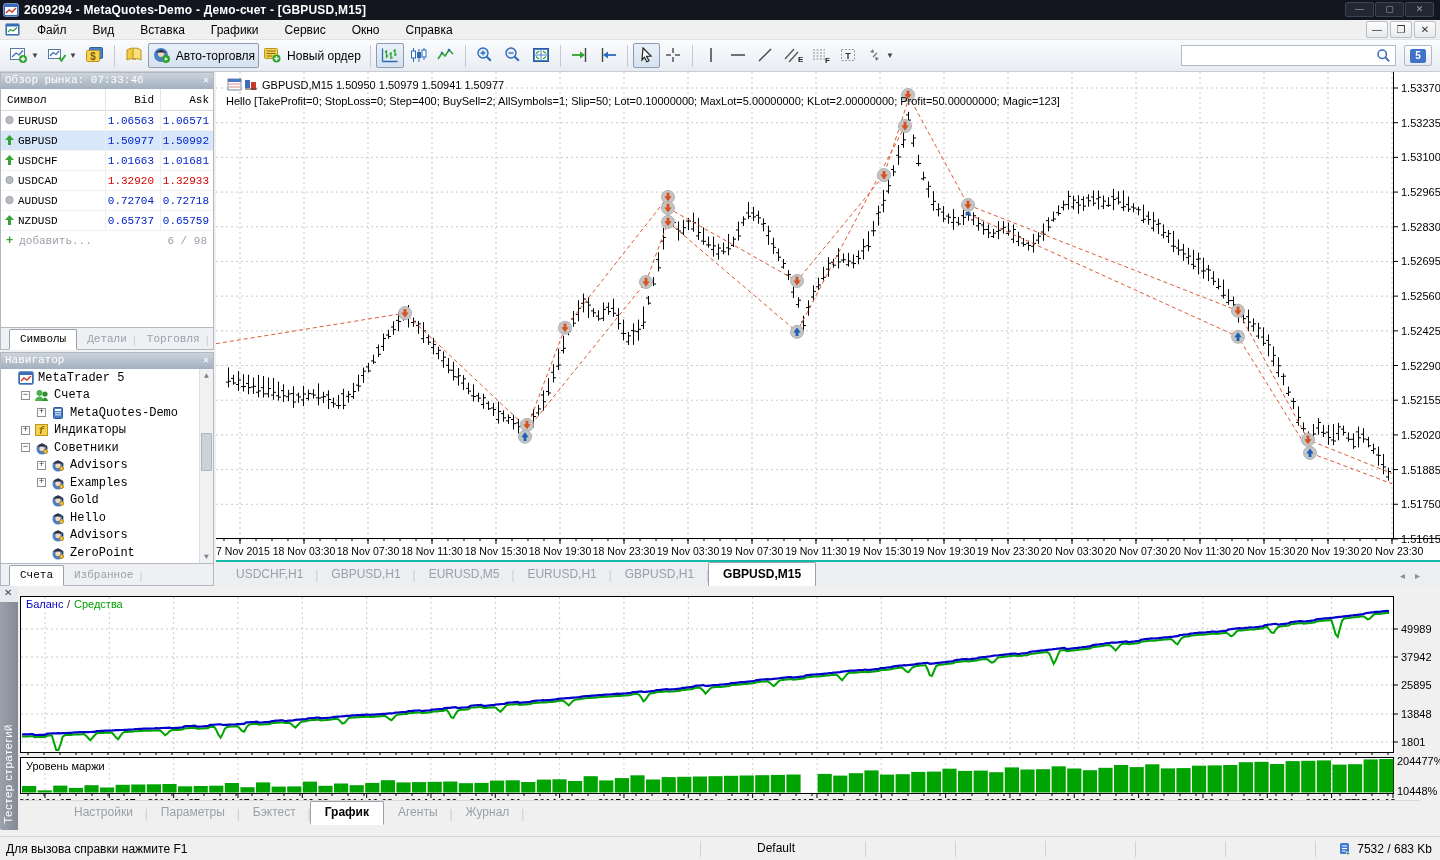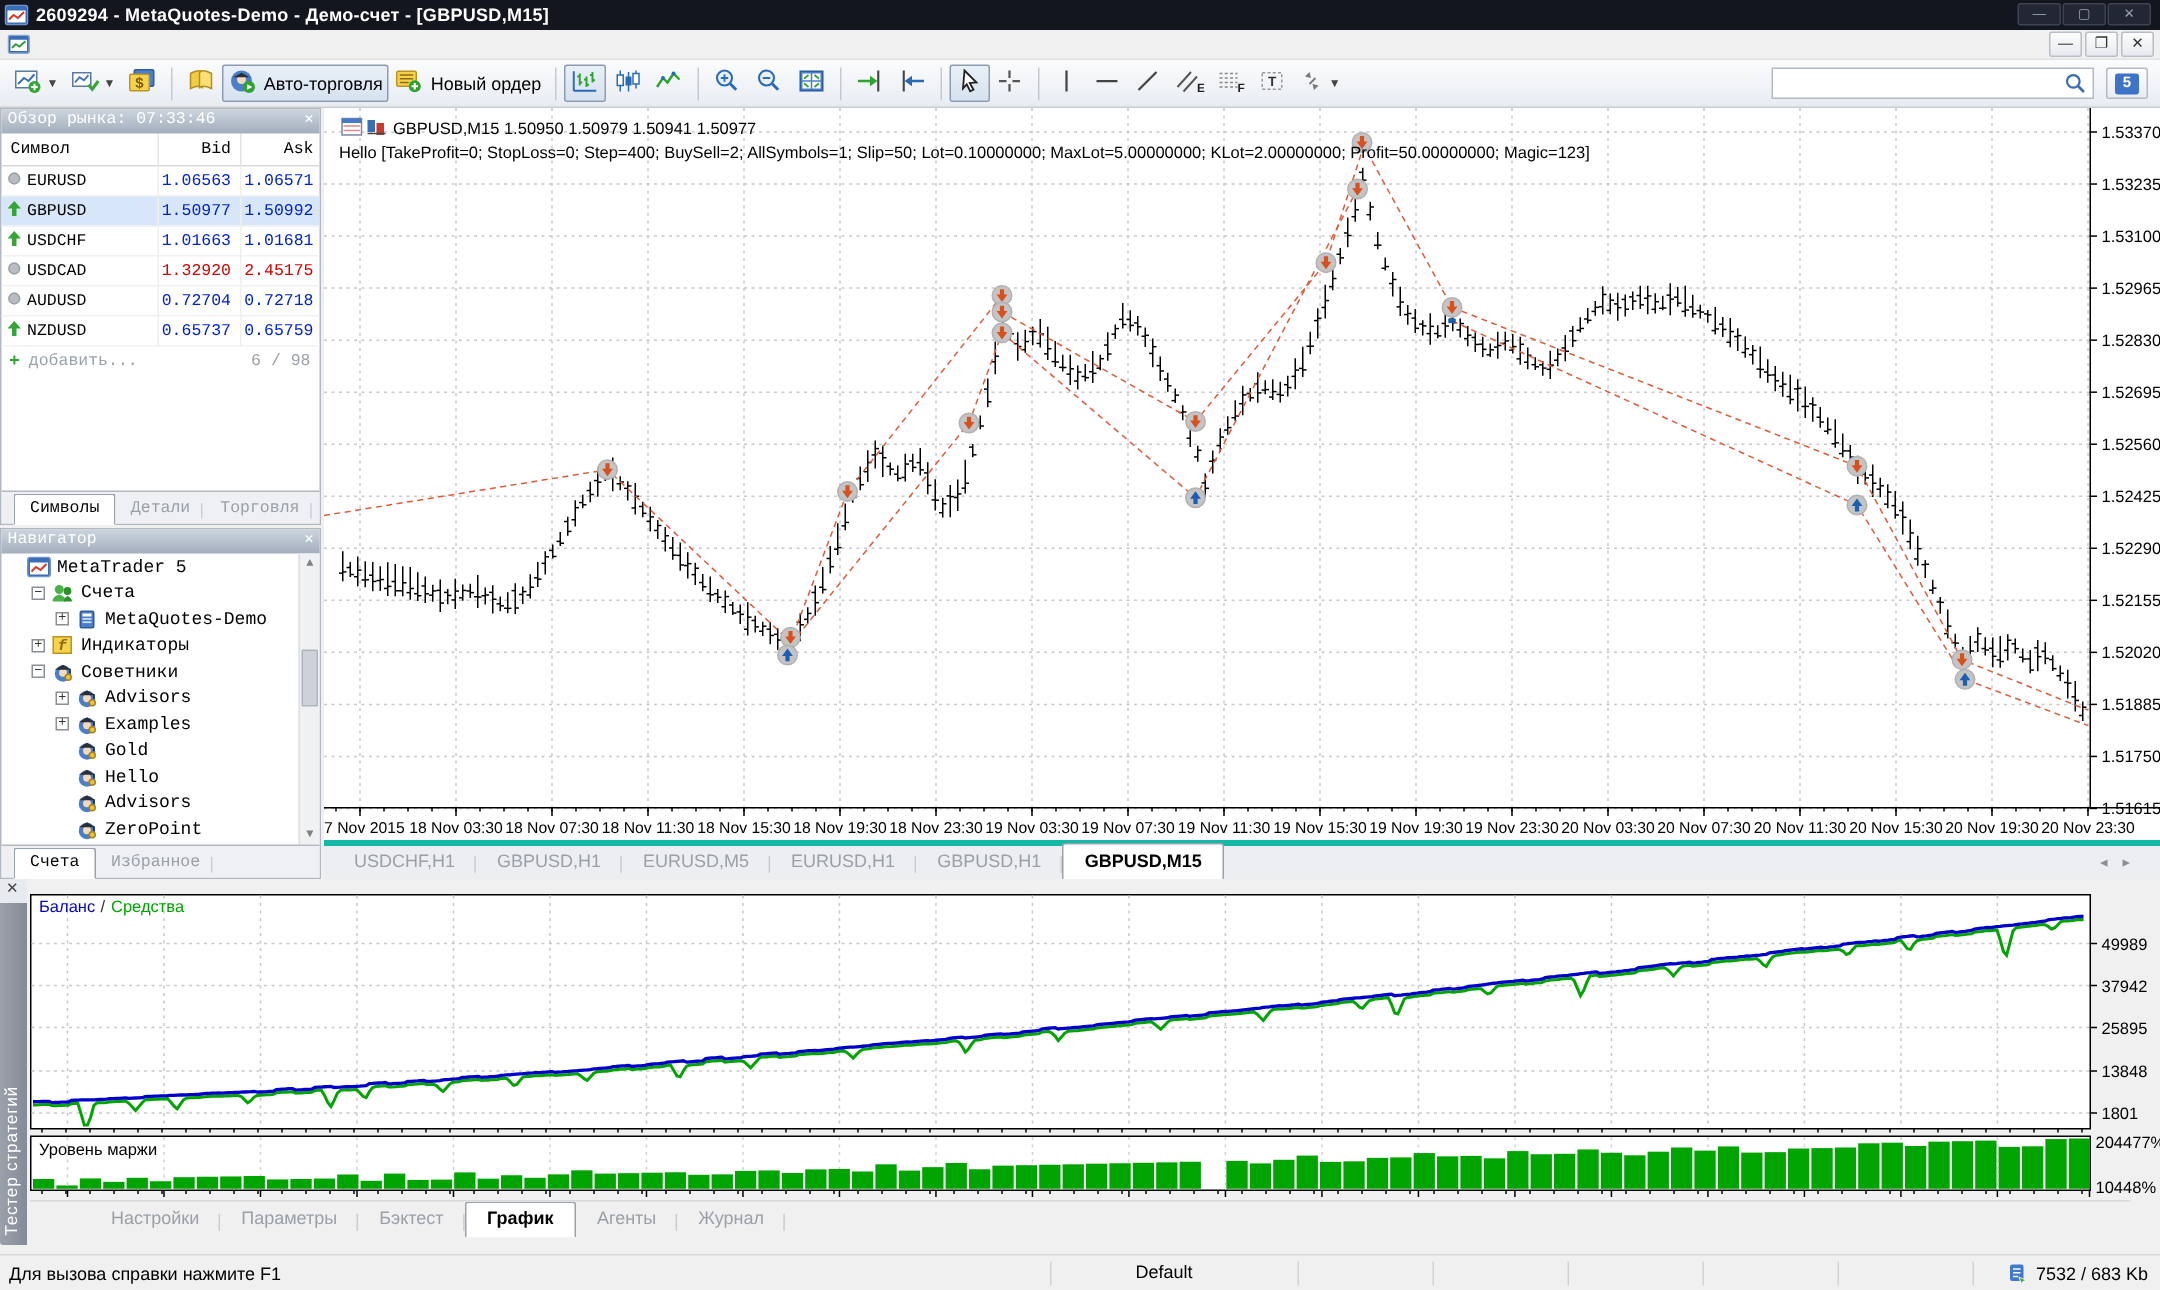--- a/index.html
+++ b/index.html
@@ -76,21 +76,21 @@
   .tabbar { position:absolute; left:0; bottom:0; right:0; height:22px; background:#eef0f3;
     border-top:1px solid #b6bac0; display:flex; align-items:flex-end; padding-left:8px; }
   .tab { padding:3px 10px 4px; color:#9aa0a8; position:relative; }
   .tab .tsep { position:absolute; right:-1px; top:5px; color:#c9ccd1; }
   .tab.active { background:#fff; border:1px solid #9aa2ac; border-bottom:1px solid #fff; color:#000;
     border-radius:2px 2px 0 0; margin-bottom:-1px; }
 
   
   .chart-pane { position:absolute; left:216px; top:72px; width:1224px; height:488px; background:#fff; }
   .chart-tabbar { position:absolute; left:216px; top:560px; width:1224px; height:26px; background:#eceef1;
-    border-top:4px solid #14b8a6; display:flex; align-items:flex-end; padding-left:6px; }
+    border-top:2px solid #14b8a6; display:flex; align-items:flex-end; padding-left:6px; }
   .chart-tabbar .tab { font-size:12px; padding:4px 14px 5px; }
   .chart-tabbar .tab.active { font-weight:bold; }
   .tab-arrows { position:absolute; right:10px; bottom:5px; color:#8a9098; font-size:10px; letter-spacing:10px; }
 
   
   .tester { position:absolute; left:0; top:586px; width:1440px; height:250px; background:#f0f0f0; }
   .tester-strip-head { position:absolute; left:0; top:0; width:18px; height:16px; background:#e7eaee; }
   .tester-strip-head .x { position:absolute; left:4px; top:1px; color:#444; font-size:10px; font-weight:bold; }
   .tester-strip { position:absolute; left:0; top:16px; width:18px; height:228px;
     background:linear-gradient(90deg,#9aa1ab,#848b96); color:#fff; border-radius:0 0 0 2px; }
@@ -129,20 +129,29 @@
 </div>
 
 <div class="menubar">
   <span style="margin:0 4px 0 5px;display:inline-flex">
     <svg width="15" height="13" viewBox="0 0 15 13">
         <rect x="0.5" y="0.5" width="14" height="12" rx="1.5" fill="#3a6db8" stroke="#8aa8cc"></rect>
         <rect x="2" y="3.5" width="11" height="7.5" fill="#fff"></rect>
         <polyline points="3,9 5.5,6.5 8,8 12,4.5" stroke="#2f9e3a" stroke-width="1.3" fill="none"></polyline>
       </svg>
   </span>
+  <div id="menu-items" style="display:flex">
+      <div class="menu-item">Файл</div>
+      <div class="menu-item">Вид</div>
+      <div class="menu-item">Вставка</div>
+      <div class="menu-item">Графики</div>
+      <div class="menu-item">Сервис</div>
+      <div class="menu-item">Окно</div>
+      <div class="menu-item">Справка</div>
+    </div>
   <div class="child-controls">
     <div class="child-btn">—</div>
     <div class="child-btn">❐</div>
     <div class="child-btn">✕</div>
   </div>
 </div>
 
 <div class="toolbar">
   <div class="tb-btn">
     <span><svg width="20" height="18" viewBox="0 0 20 18">
@@ -365,21 +374,21 @@
         <div class="num v-blue">1.01681</div>
       </div>
       <div class="mw-row">
         <div class="sym">
           <span><svg width="9" height="10" viewBox="0 0 9 10">
               <circle cx="4.5" cy="5" r="3.6" fill="#b9bdc2" stroke="#9aa0a6"></circle>
             </svg></span>
           <span>USDCAD</span>
         </div>
         <div class="num v-red">1.32920</div>
-        <div class="num v-red">2.45175</div>
+        <div class="num v-red">1.32933</div>
       </div>
       <div class="mw-row">
         <div class="sym">
           <span><svg width="9" height="10" viewBox="0 0 9 10">
               <circle cx="4.5" cy="5" r="3.6" fill="#b9bdc2" stroke="#9aa0a6"></circle>
             </svg></span>
           <span>AUDUSD</span>
         </div>
         <div class="num v-blue">0.72704</div>
         <div class="num v-blue">0.72718</div>

